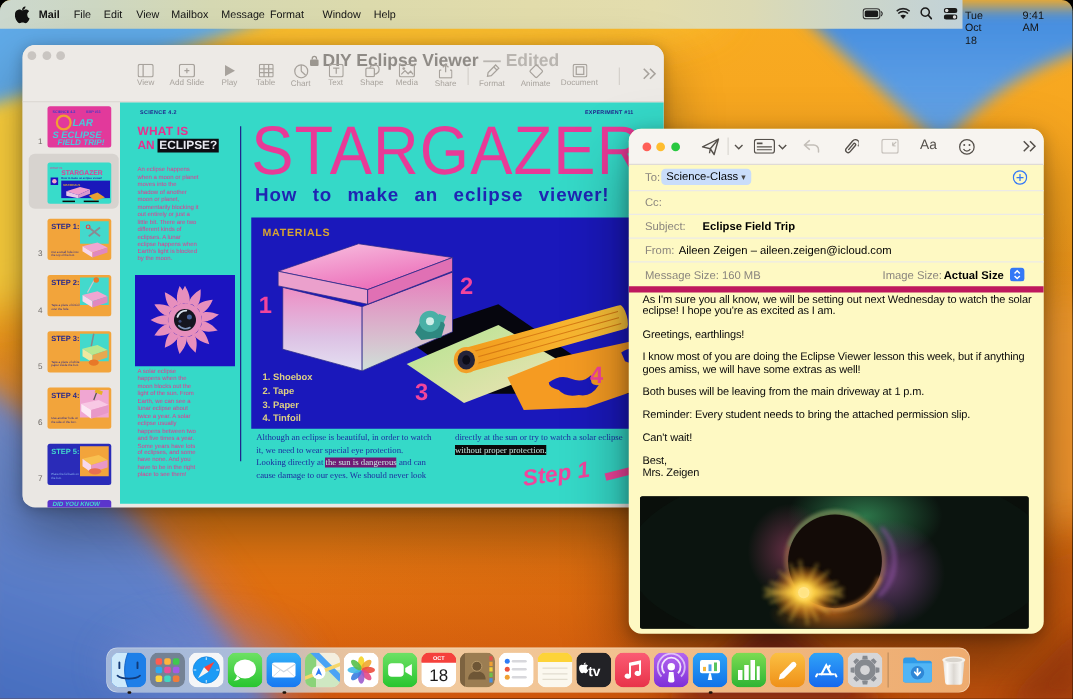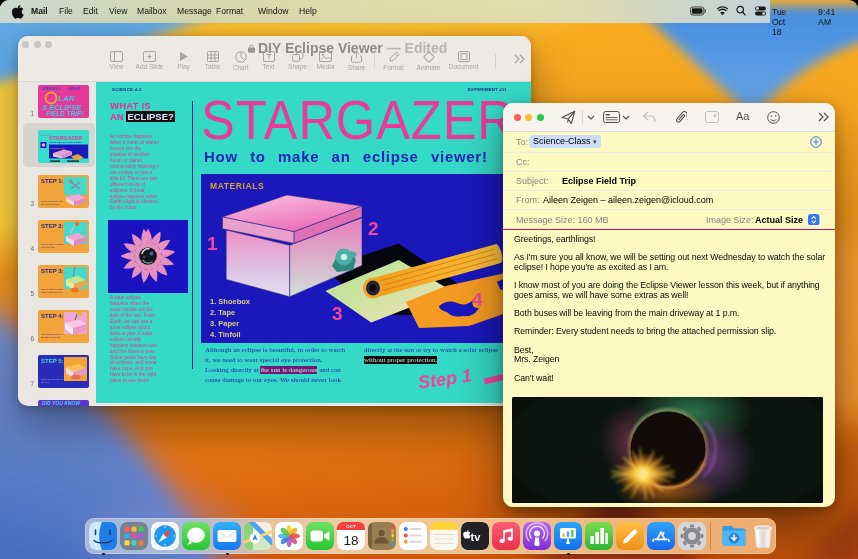--- a/index.html
+++ b/index.html
@@ -481,37 +481,37 @@
         <span class="abs" style="left:13px;top:5px;">Cc:</span>
       </div>
 <div class="mrow" style="top:68px;height:19px;">
         <span class="abs" style="left:13px;top:5px;">Subject:</span>
         <b class="abs" style="left:59px;top:5px;color:#000;">Eclipse Field Trip</b>
       </div>
 <div class="mrow" style="top:87px;height:19px;text-align:center;">
         <span class="abs" style="left:13px;top:5px;">From:</span>
         <b class="abs" style="left:40px;top:5px;font-weight:normal;">Aileen Zeigen – aileen.zeigen@icloud.com</b>
       </div>
-<div class="mrow" style="top:106px;height:20px;border-bottom:1px solid #be185d;">
+<div class="mrow" style="top:106px;height:20px;border-bottom:5px solid #be185d;">
 <span class="abs" style="left:13px;top:6px;">Message Size: 160 MB</span>
 <span class="abs" style="left:203px;top:6px;">Image Size:</span>
 <b class="abs" style="left:252px;top:6px;">Actual Size</b>
 <svg class="abs" style="left:305px;top:4.5px;" width="11.5" height="11.5" viewBox="0 0 12 12">
           <rect width="12" height="12" rx="3" fill="#3478f6"></rect>
           <path d="M3.8,5 L6,2.8 L8.2,5 M3.8,7 L6,9.2 L8.2,7" fill="none" stroke="#fff" stroke-width="1.2"></path>
         </svg>
 </div>
 <div id="mbody">
+<p>As I'm sure you all know, we will be setting out next Wednesday to watch the solar eclipse! I hope you're as excited as I am.</p>
 <p>Greetings, earthlings!</p>
-<p>As I'm sure you all know, we will be setting out next Wednesday to watch the solar eclipse! I hope you're as excited as I am.</p>
 <p>I know most of you are doing the Eclipse Viewer lesson this week, but if anything goes amiss, we will have some extras as well!</p>
 <p>Both buses will be leaving from the main driveway at 1 p.m.</p>
 <p>Reminder: Every student needs to bring the attached permission slip.</p>
+<p>Can't wait!</p>
 <p>Best,<br>Mrs. Zeigen</p>
-<p>Can't wait!</p>
 </div>
 <div id="mphoto">
 <svg width="311" height="106" viewBox="0 0 311 106">
 <defs>
 <radialGradient id="egreen" cx="0.5" cy="0.5" r="0.5">
               <stop offset="0" stop-color="#2e7a4c" stop-opacity="0.95"></stop>
               <stop offset="1" stop-color="#2e7a4c" stop-opacity="0"></stop>
             </radialGradient>
 <radialGradient id="epurp" cx="0.5" cy="0.5" r="0.5">
               <stop offset="0" stop-color="#72407c" stop-opacity="0.85"></stop>

